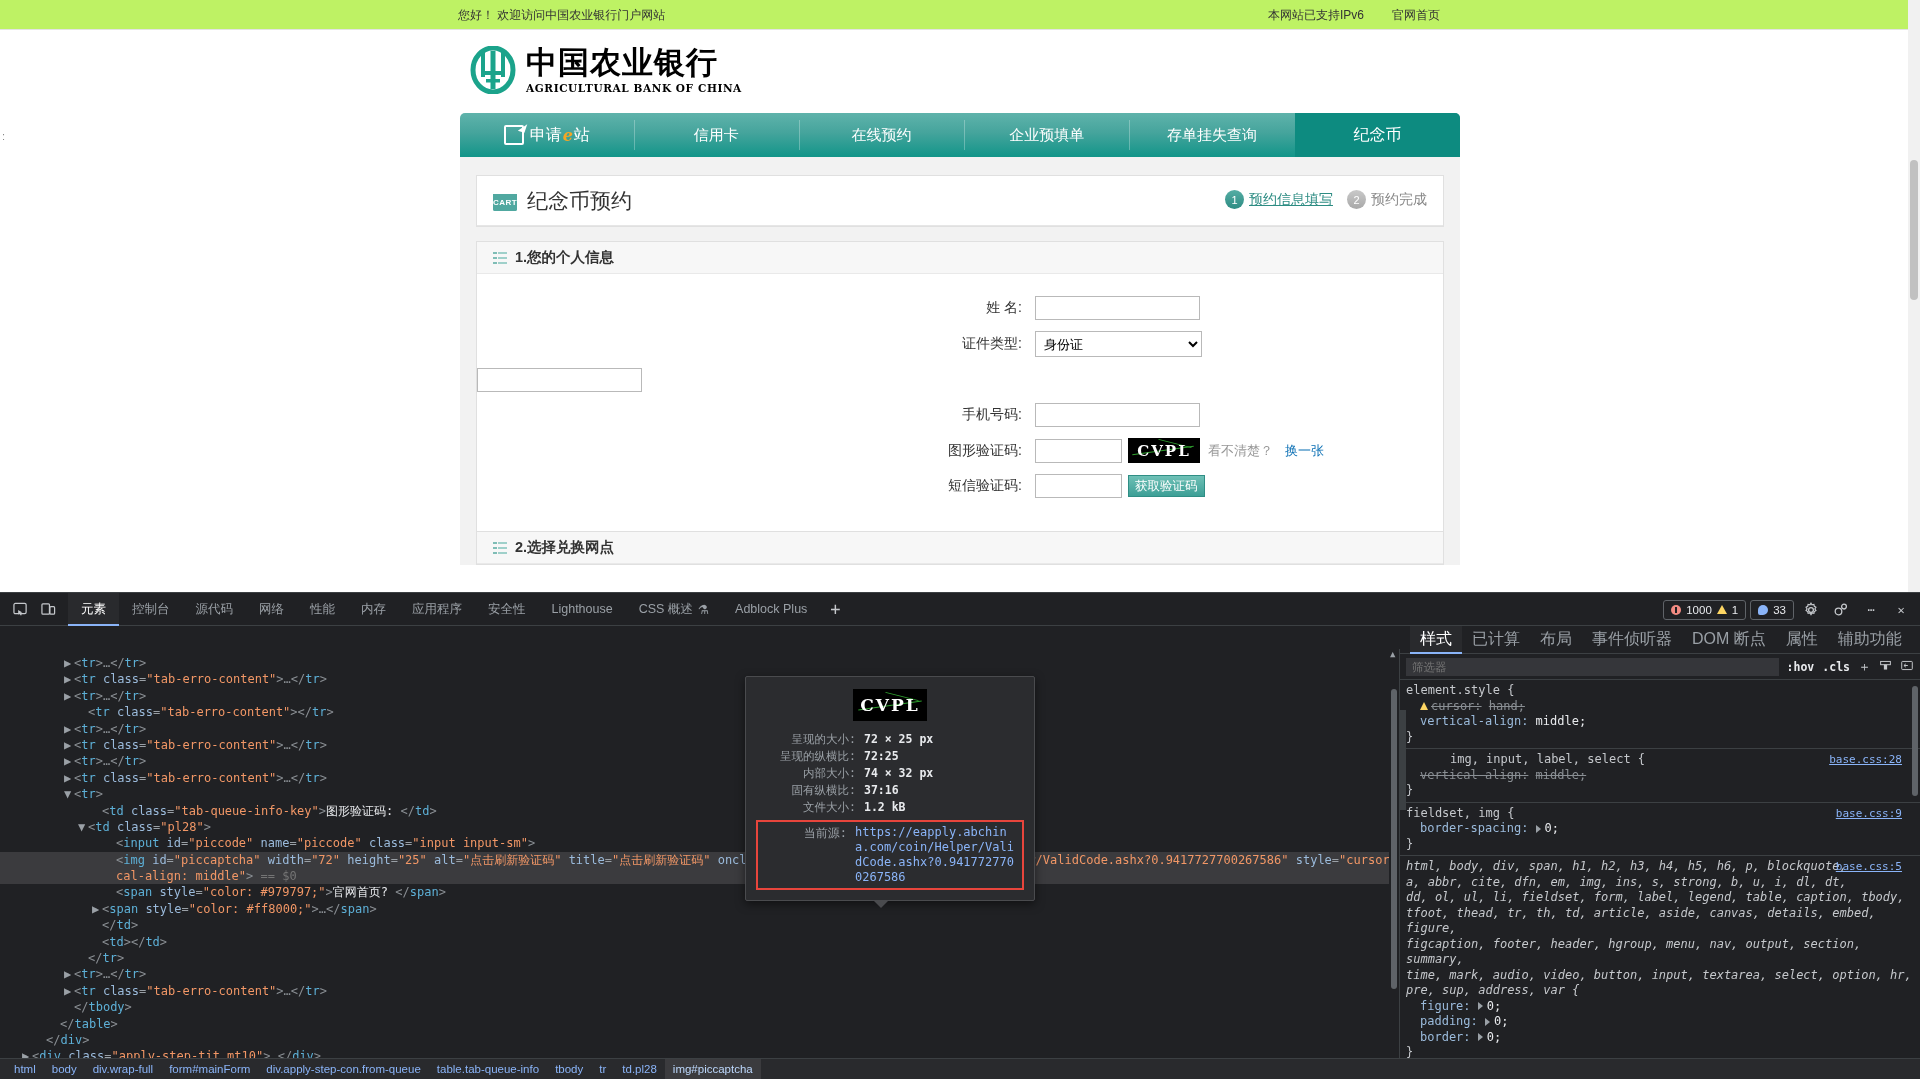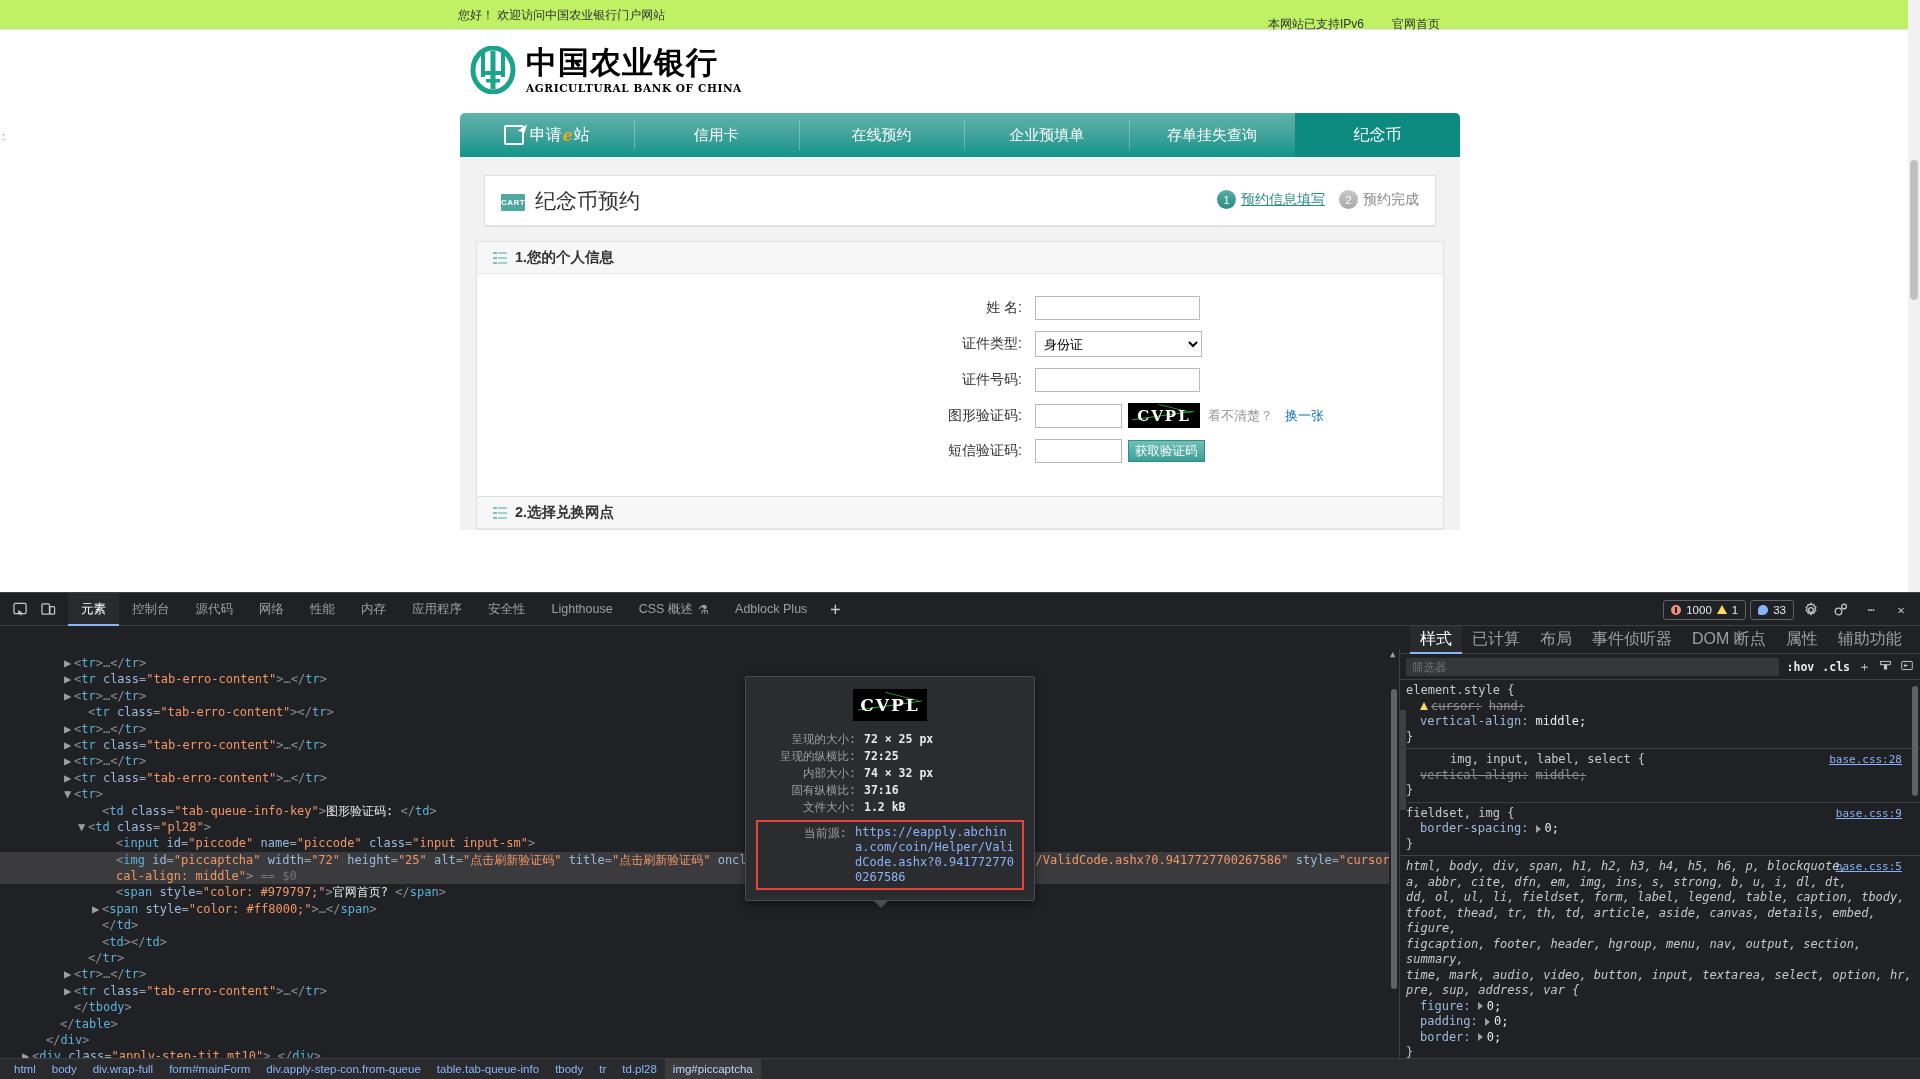--- a/index.html
+++ b/index.html
@@ -23,21 +23,21 @@
     border-bottom: 1px solid #e3e3e3;
     position: relative;
     background: #bef264;
     text-align: center;
   }
   .topbar-welcome {
     position: absolute; left: 458px; top: 7px;
     font-size: 12px; color: #333;
   }
   .topbar-links {
-    position: absolute; right: 480px; top: 16px;
+    position: absolute; right: 480px; top: 7px;
     font-size: 12px; color: #333;
     display: flex; gap: 28px;
   }
   .topbar-links span { cursor: pointer; }
 
   .page-inner {
     width: 1000px; margin: 0 auto; position: relative;
   }
 
   
@@ -100,21 +100,21 @@
   .e-letter { color: #f5a623; font-style: italic; font-weight: bold; padding: 0 1px;
     font-family: "DejaVu Serif", serif;}
 
   
   .content {
     background: #f2f2f2;
     padding: 18px 0 0 0;
     min-height: 300px;
   }
   .card {
-    background:#fff; border:1px solid #e0e0e0; margin: 0 24px;
+    background:#fff; border:1px solid #e0e0e0; margin: 0 16px;
   }
   .card-head {
     height: 50px; display: flex; align-items: center;
     border-bottom: 1px solid #e6e6e6;
     padding: 0 16px;
     position: relative;
   }
   .cart-icon {
     width: 24px; height: 20px; background: #50a8a0; color: #fff;
     font-size: 8px; font-weight: bold; letter-spacing: .5px;
@@ -433,21 +433,24 @@
             <div class="flabel">姓 名:</div>
             <input class="finput" type="text" value="" style="">
           </div>
           <div class="frow">
             <div class="flabel">证件类型:</div>
             <select class="finput">
               <option>身份证</option>
             </select>
           </div>
           <div class="frow">
-            <div class="flabel">证件号码:</div>
+            <input class="finput" type="text" value="" style="">
+          </div>
+          <div class="frow">
+            <div class="flabel">手机号码:</div>
             <input class="finput" type="text" value="" style="">
           </div>
           <div class="frow">
             <div class="flabel">图形验证码:</div>
             <input class="finput sm" type="text" value="" style="">
             <span class="captcha-img">
               <span class="captcha-line"></span>
               <span class="captcha-line2"></span>
               <span class="captcha-txt">CVPL</span>
             </span>

